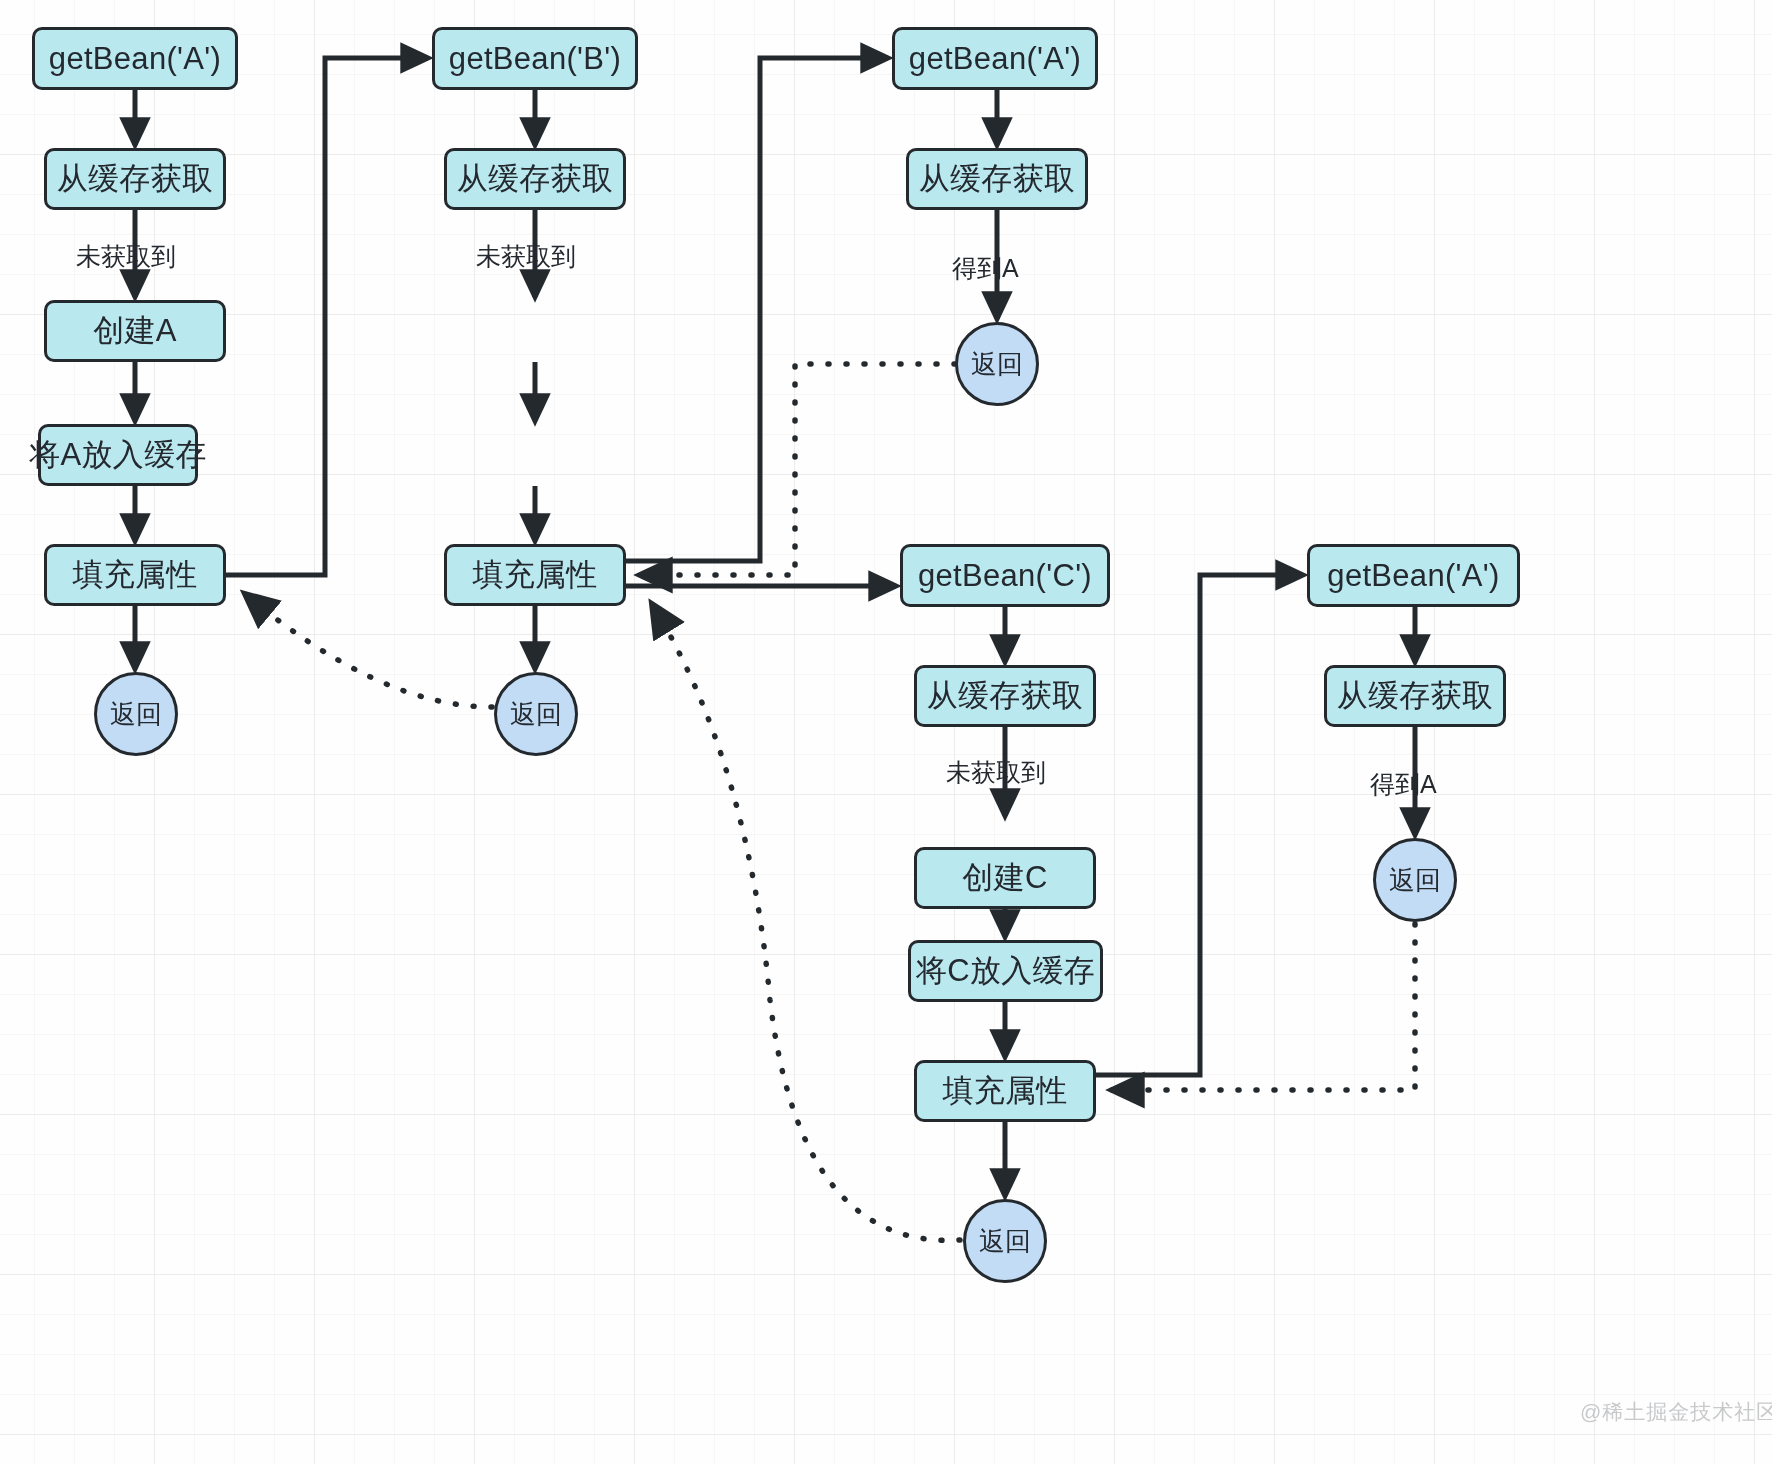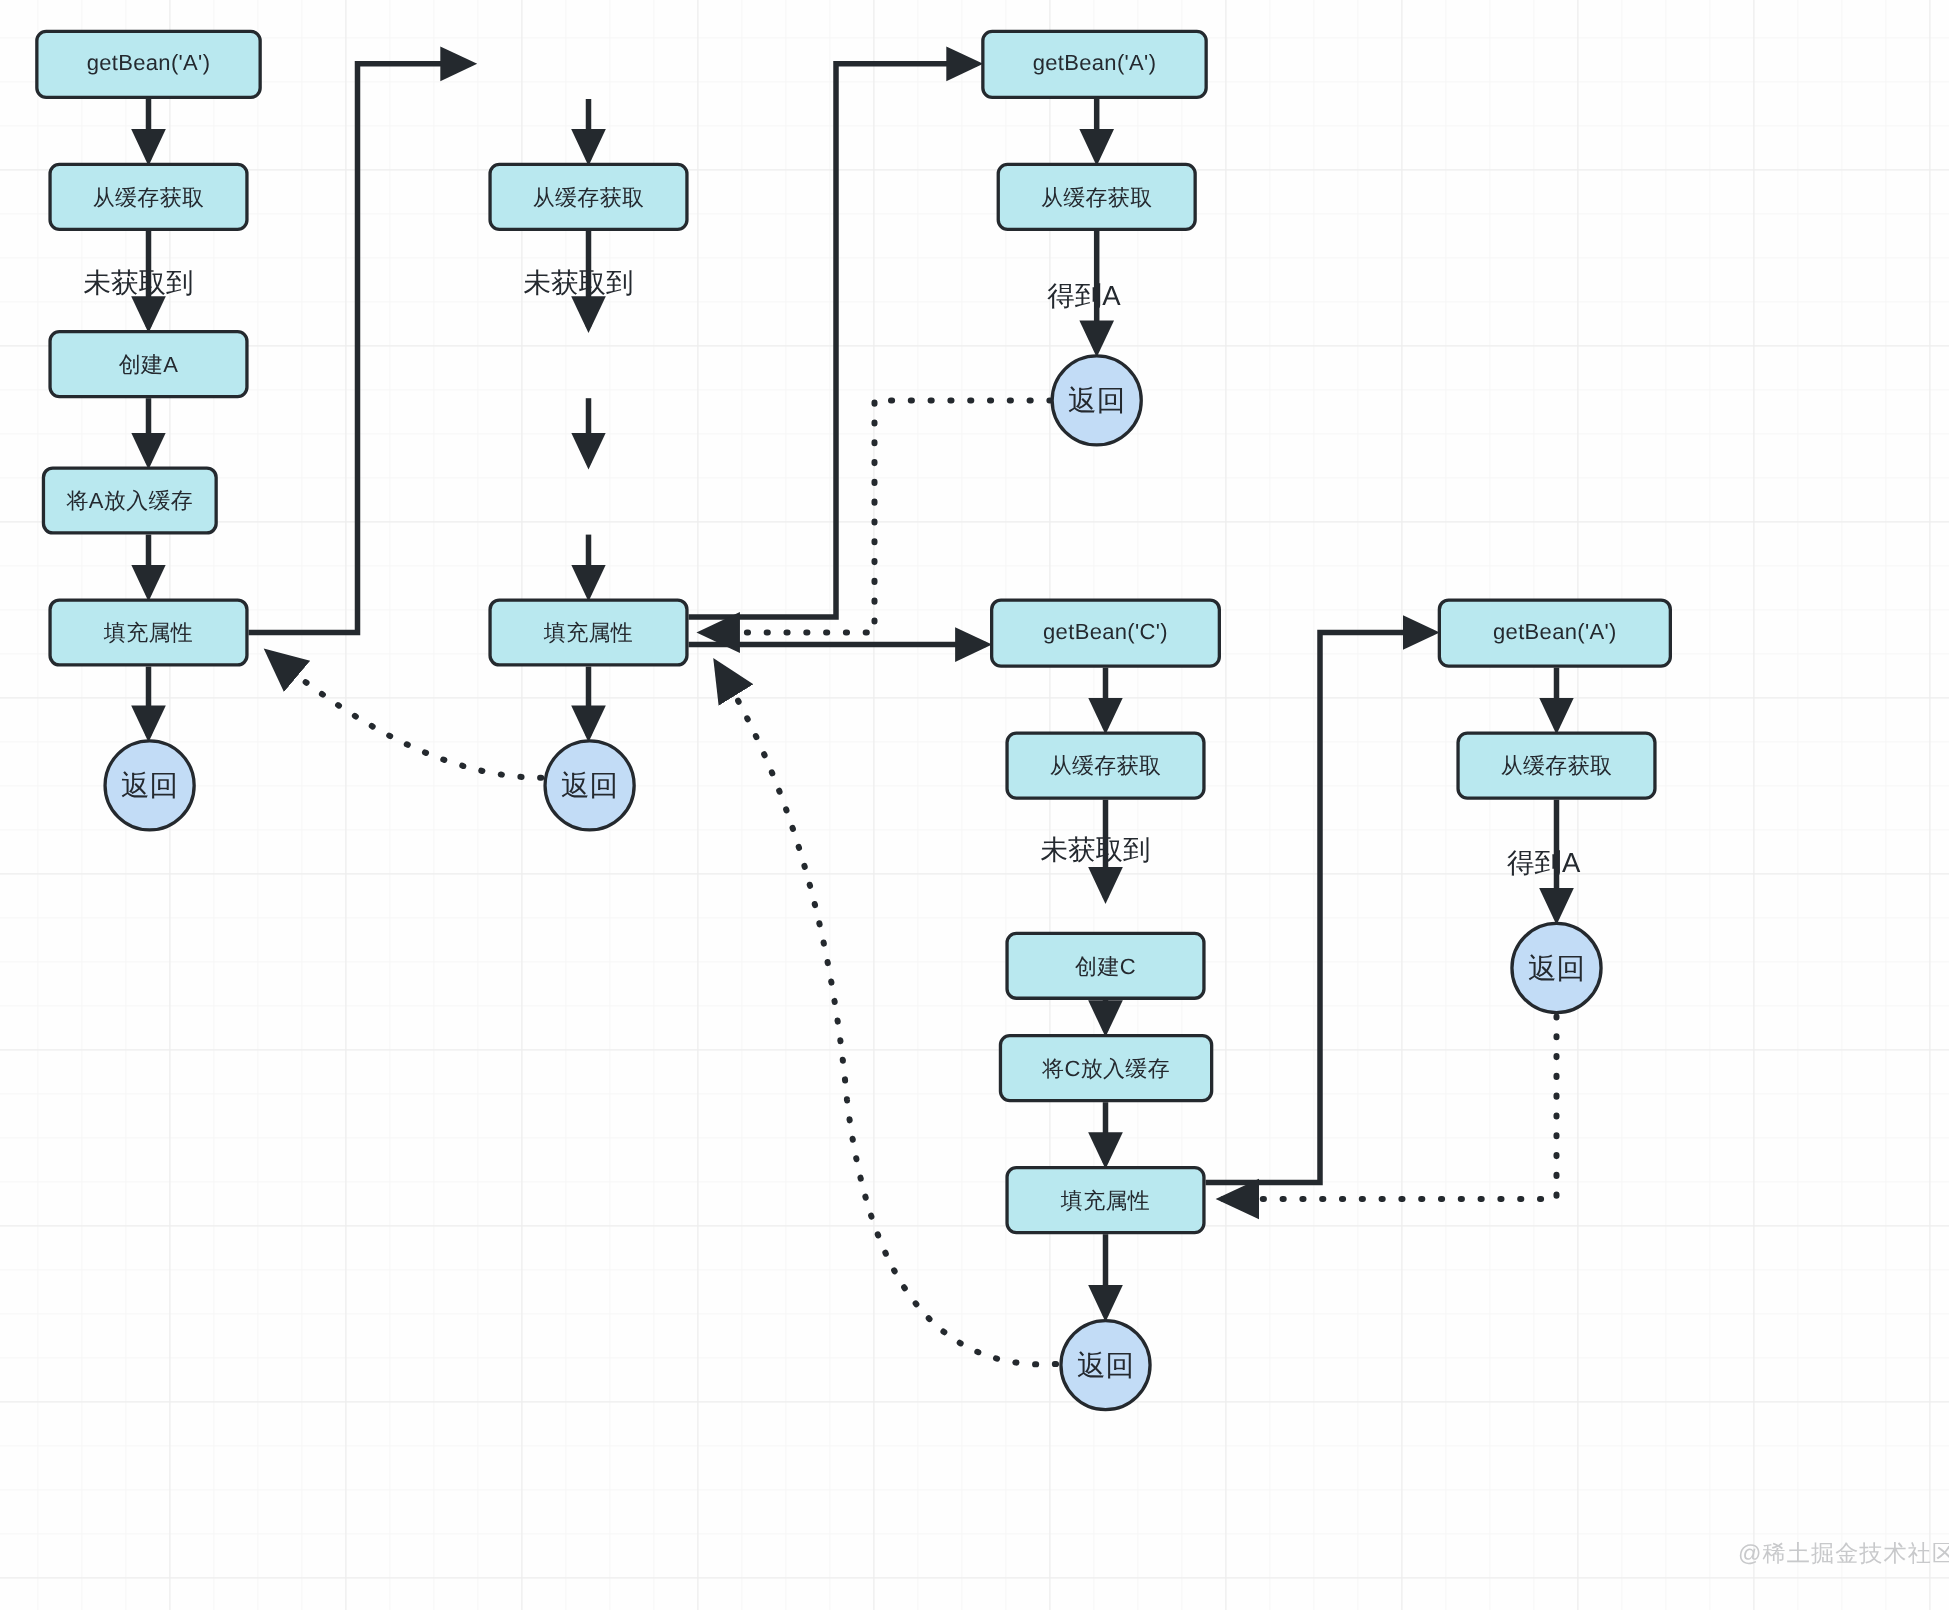--- a/index.html
+++ b/index.html
@@ -37,21 +37,21 @@
     align-items: center;
     justify-content: center;
     color: #24292f;
     text-align: center;
     white-space: nowrap;
   }
   .node.box {
     background: #b9e8ef;
     border: 3.5px solid #24292e;
     border-radius: 10px;
-    font-size: 20px;
+    font-size: 31px;
     letter-spacing: 0.3px;
   }
   .node.circle {
     background: #c2dcf6;
     border: 3.5px solid #24292e;
     border-radius: 50%;
     font-size: 26px;
   }
   .edge-label {
     position: absolute;
@@ -130,20 +130,21 @@
     </g>
   </svg>
 
   <div class="node box" style="left:32px;top:27px;width:206px;height:63px;">getBean('A')</div>
   <div class="node box" style="left:44px;top:148px;width:182px;height:62px;">从缓存获取</div>
   <div class="node box" style="left:44px;top:300px;width:182px;height:62px;">创建A</div>
   <div class="node box" style="left:38px;top:424px;width:160px;height:62px;">将A放入缓存</div>
   <div class="node box" style="left:44px;top:544px;width:182px;height:62px;">填充属性</div>
   <div class="node circle" style="left:94px;top:672px;width:84px;height:84px;">返回</div>
 
+  <div class="node box" style="left:432px;top:27px;width:206px;height:63px;">getBean('B')</div>
   <div class="node box" style="left:444px;top:148px;width:182px;height:62px;">从缓存获取</div>
   <div class="node box" style="left:444px;top:544px;width:182px;height:62px;">填充属性</div>
   <div class="node circle" style="left:494px;top:672px;width:84px;height:84px;">返回</div>
 
   <div class="node box" style="left:892px;top:27px;width:206px;height:63px;">getBean('A')</div>
   <div class="node box" style="left:906px;top:148px;width:182px;height:62px;">从缓存获取</div>
   <div class="node circle" style="left:955px;top:322px;width:84px;height:84px;">返回</div>
 
   <div class="node box" style="left:900px;top:544px;width:210px;height:63px;">getBean('C')</div>
   <div class="node box" style="left:914px;top:665px;width:182px;height:62px;">从缓存获取</div>

